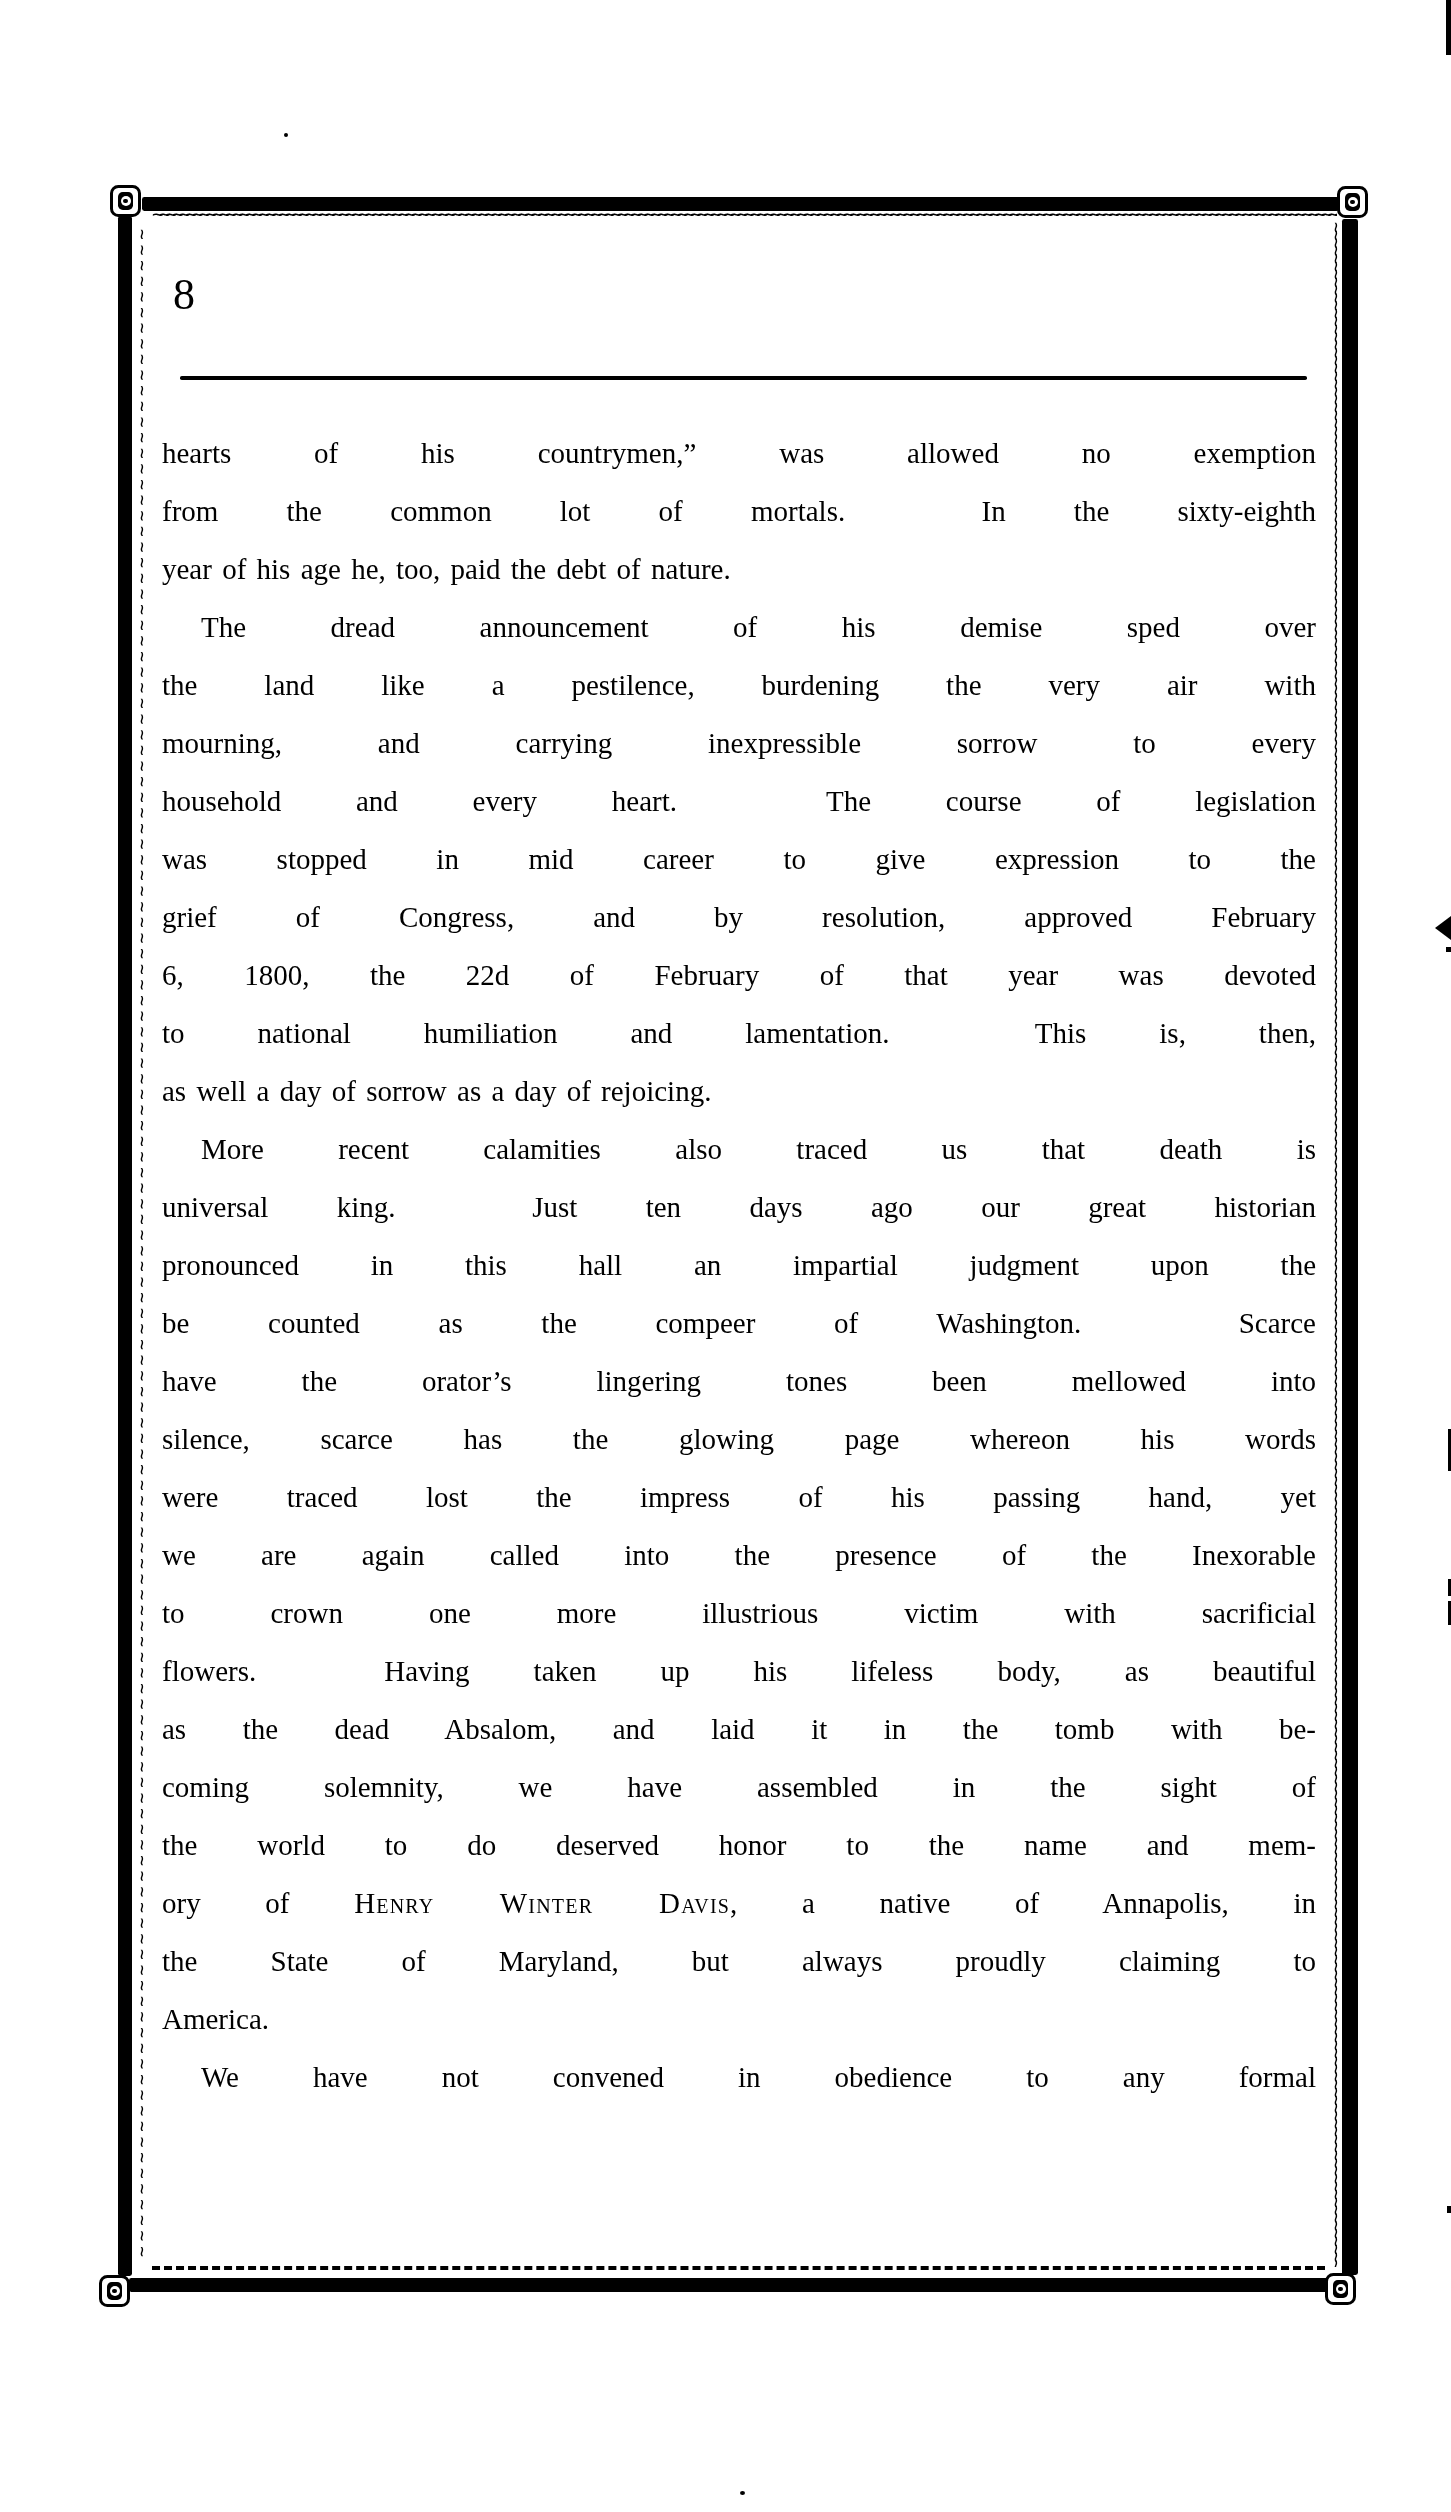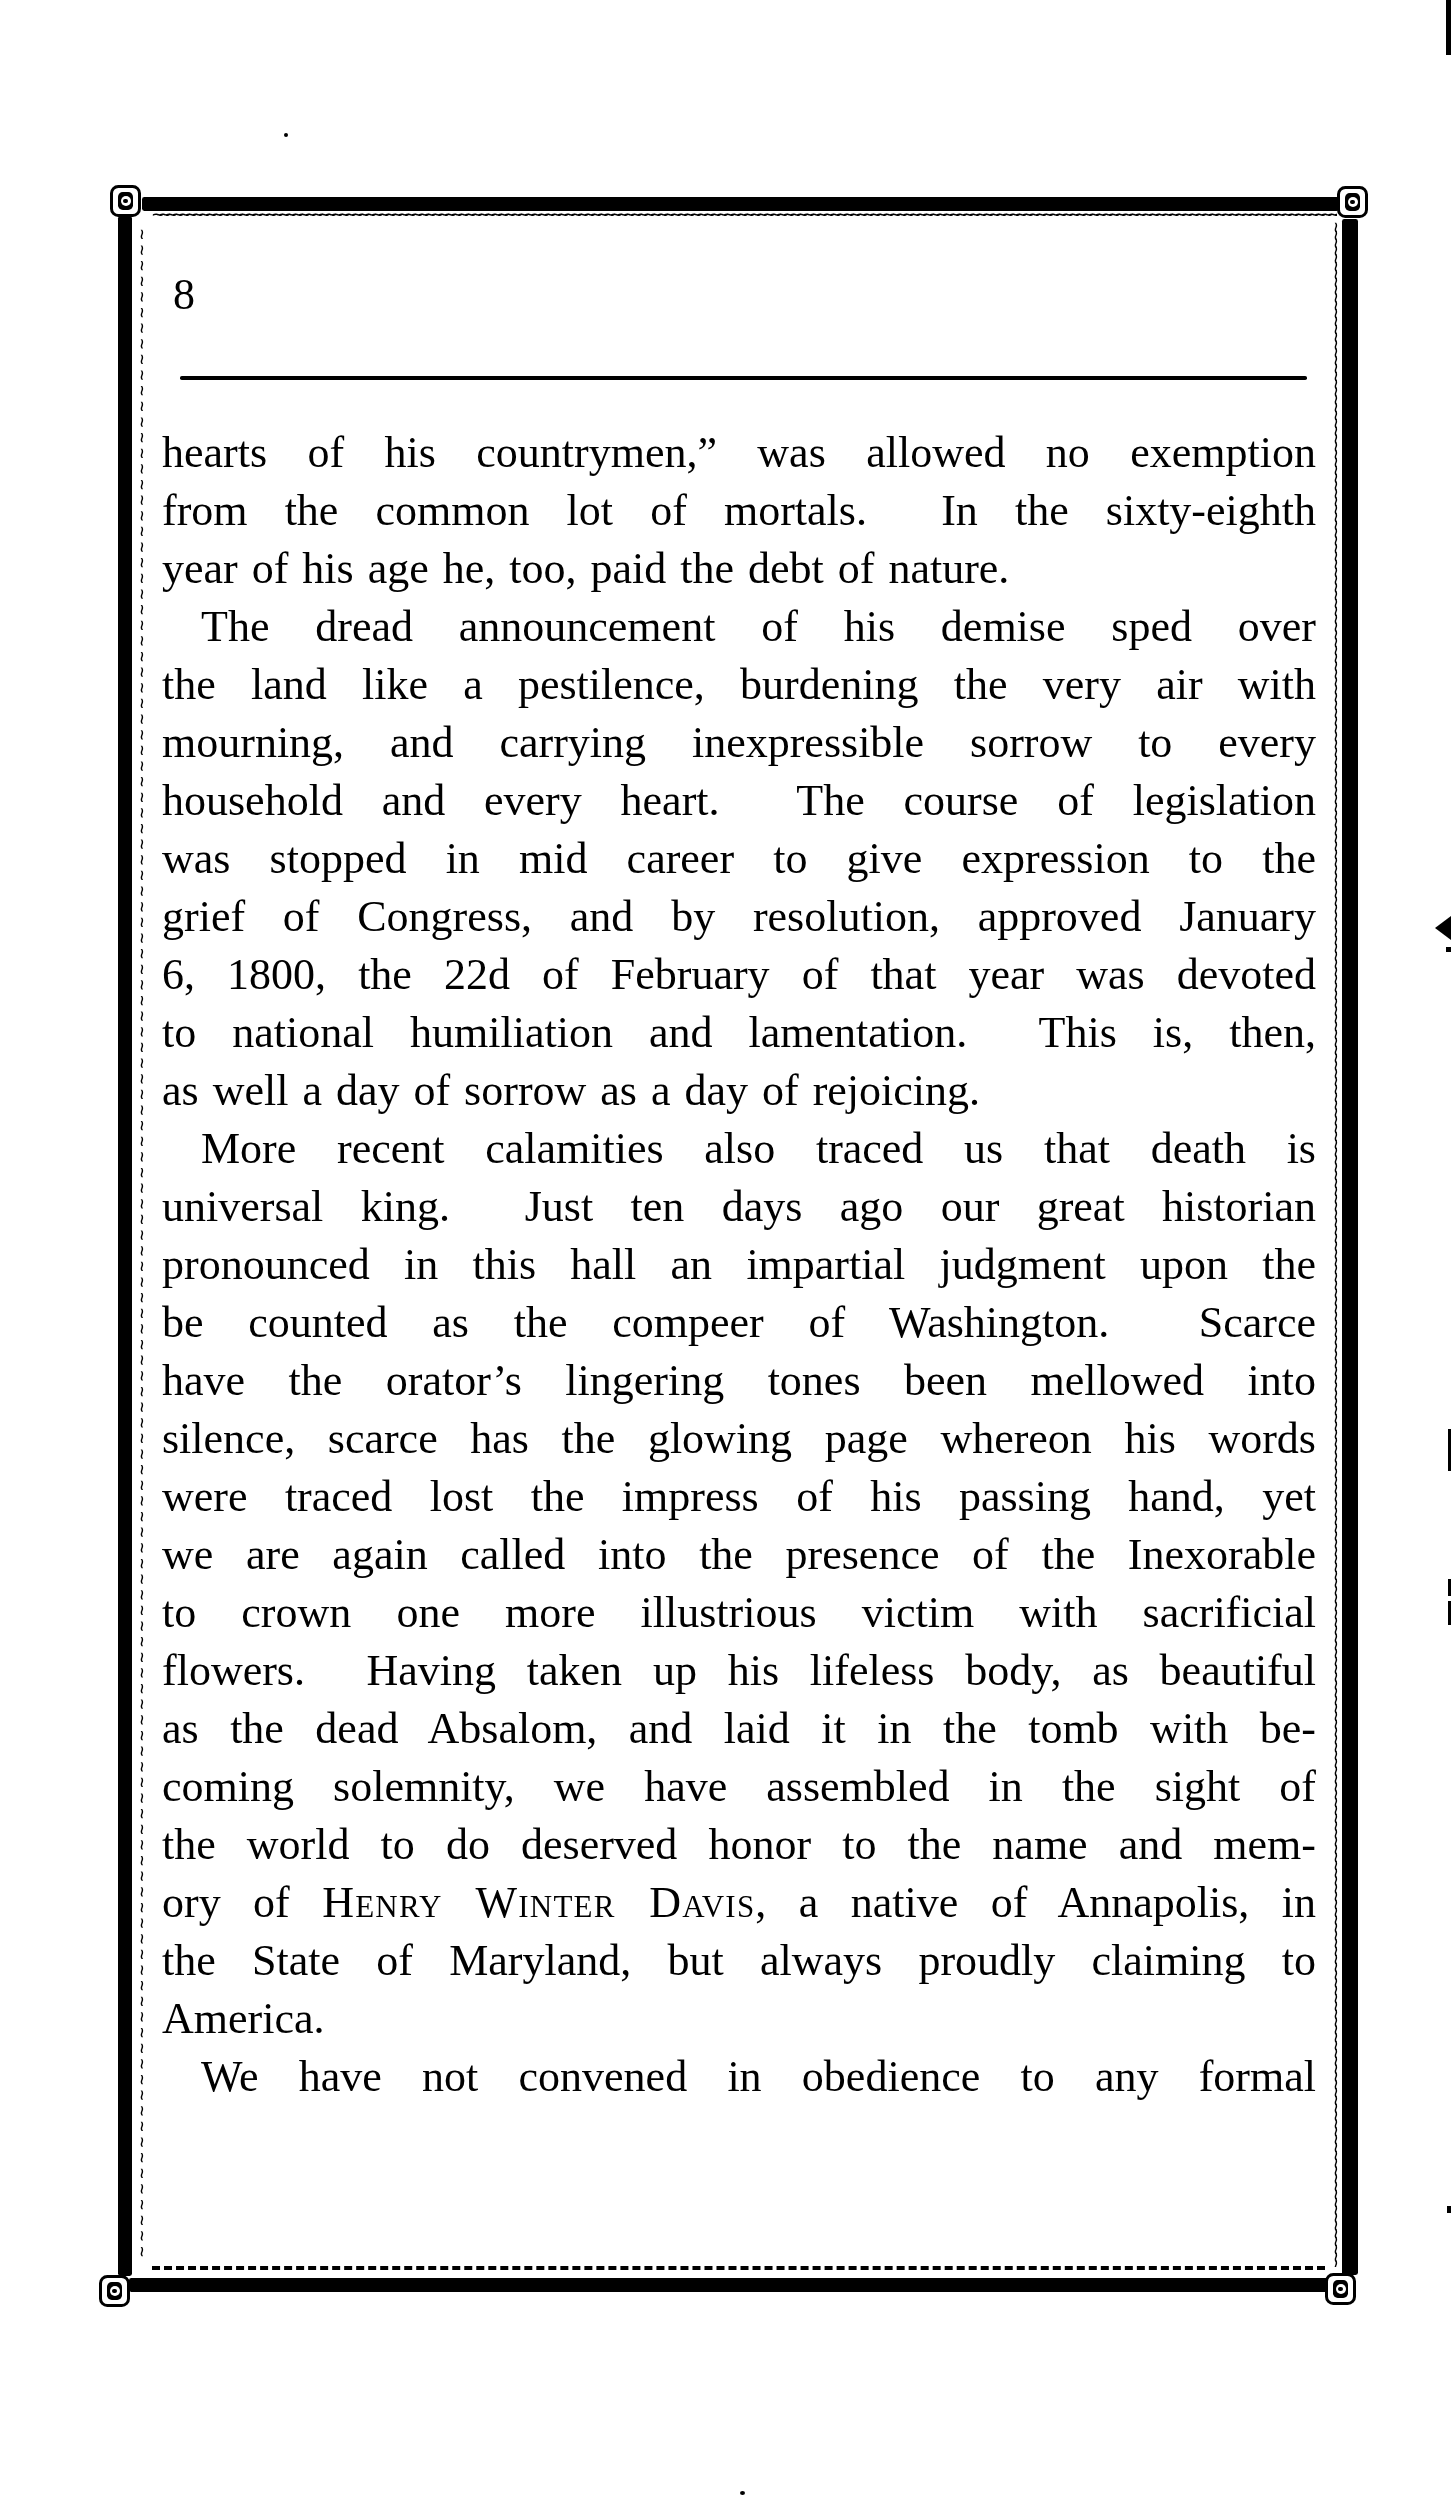--- a/index.html
+++ b/index.html
@@ -88,21 +88,21 @@
     transform-origin: center top;
   }
   #header-rule {
     position: absolute; left: 180px; top: 376px; width: 1127px; height: 4.2px;
     background: #000; border-radius: 1.8px;
   }
 
   
   #body-text {
     position: absolute; left: 162px; top: 424px; width: 1154px;
-    font-size: 44px;
+    font-size: 29px;
     word-spacing: 3px;
   }
   #body-text .line {
     height: 58px;
     line-height: 58px;
     white-space: pre-wrap;
     text-align: justify;
     text-align-last: justify;
     overflow: visible;
   }
@@ -177,21 +177,21 @@
 
   <div id="body-text">
       <div class="line">hearts of his countrymen,” was allowed no exemption</div>
       <div class="line">from the common lot of mortals.  In the sixty-eighth</div>
       <div class="line end">year of his age he, too, paid the debt of nature.</div>
       <div class="line indent">The dread announcement of his demise sped over</div>
       <div class="line">the land like a pestilence, burdening the very air with</div>
       <div class="line">mourning, and carrying inexpressible sorrow to every</div>
       <div class="line">household and every heart.  The course of legislation</div>
       <div class="line">was stopped in mid career to give expression to the</div>
-      <div class="line">grief of Congress, and by resolution, approved January</div>
+      <div class="line">grief of Congress, and by resolution, approved February</div>
       <div class="line">6, 1800, the 22d of February of that year was devoted</div>
       <div class="line">to national humiliation and lamentation.  This is, then,</div>
       <div class="line end">as well a day of sorrow as a day of rejoicing.</div>
       <div class="line indent">More recent calamities also traced us that death is</div>
       <div class="line">universal king.  Just ten days ago our great historian</div>
       <div class="line">pronounced in this hall an impartial judgment upon the</div>
       <div class="line">be counted as the compeer of Washington.  Scarce</div>
       <div class="line">have the orator’s lingering tones been mellowed into</div>
       <div class="line">silence, scarce has the glowing page whereon his words</div>
       <div class="line">were traced lost the impress of his passing hand, yet</div>

